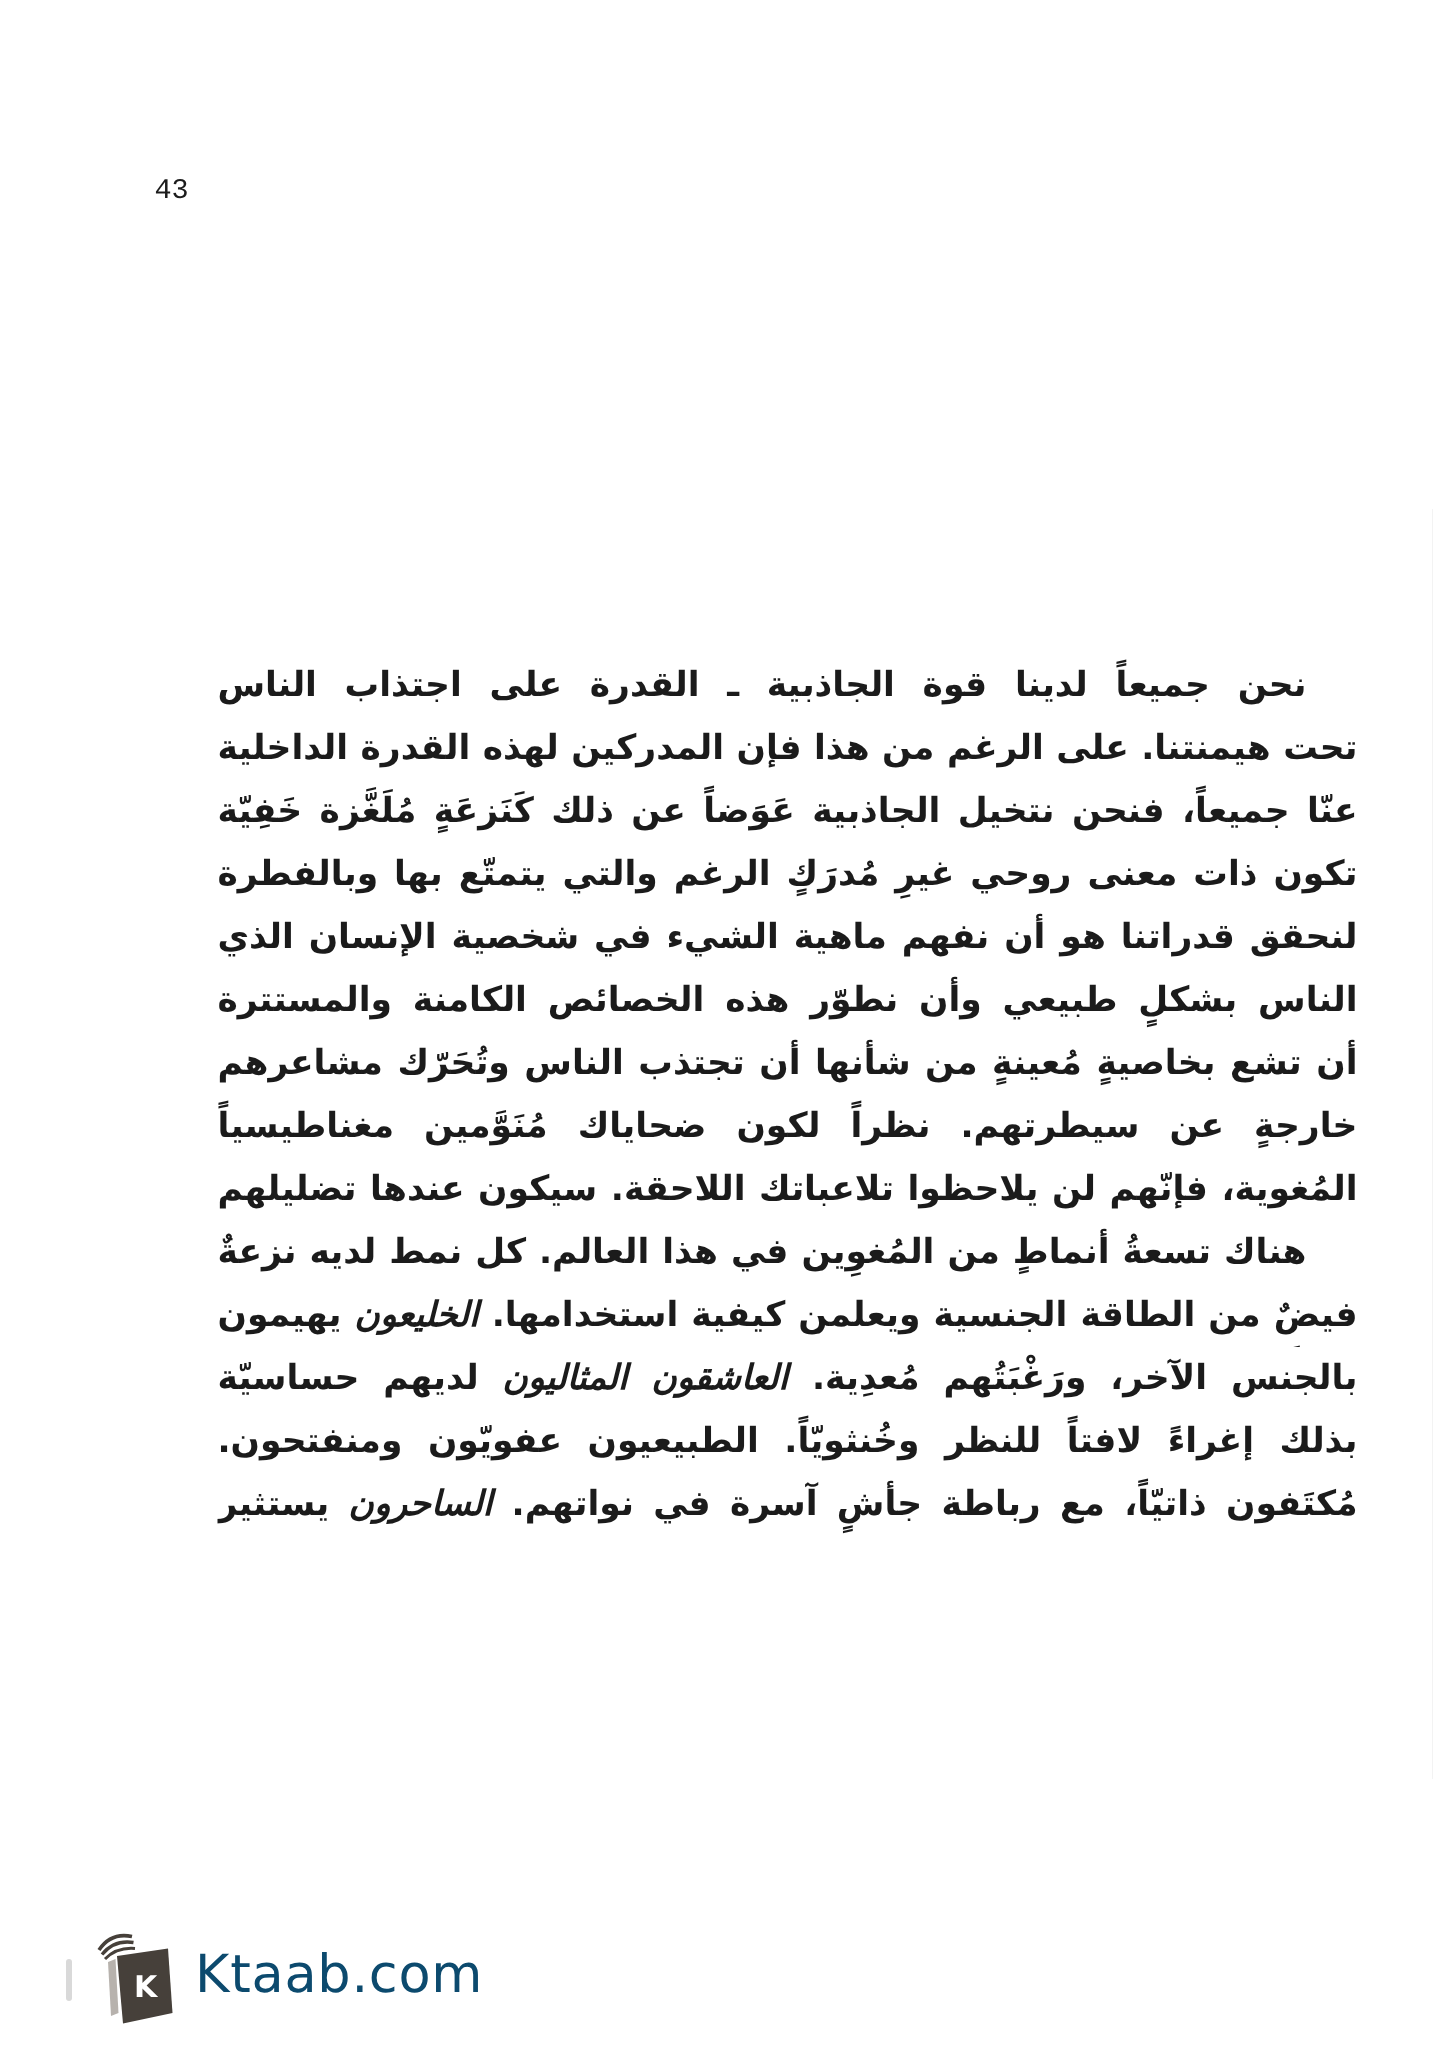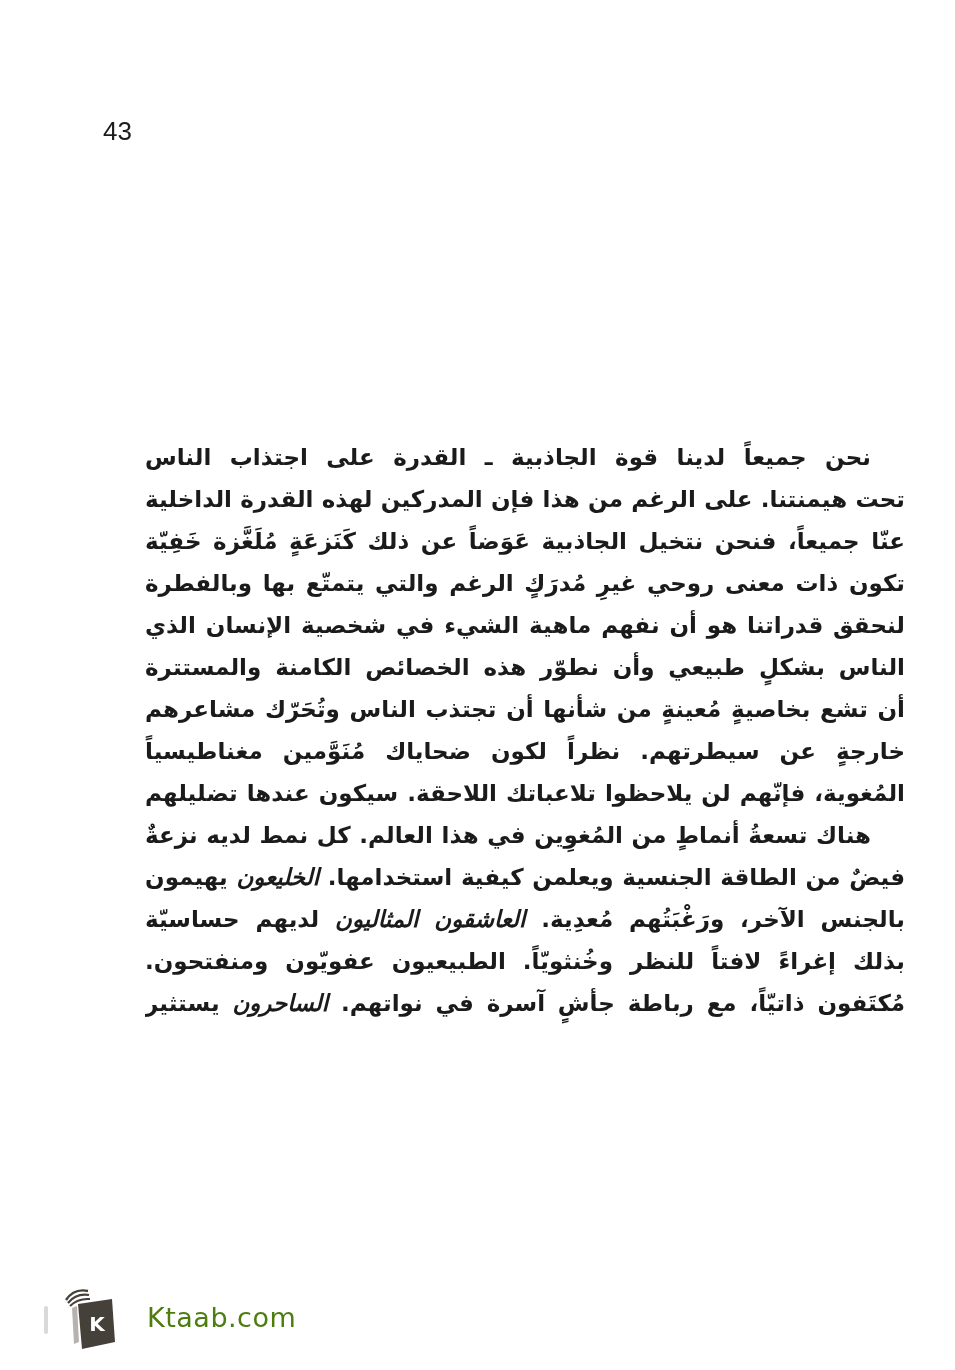--- a/index.html
+++ b/index.html
@@ -6,22 +6,22 @@
   .page{
     position:relative;
     width:955px;height:1370px;
     background:#ffffff;
     overflow:hidden;
     font-family:"DejaVu Sans",sans-serif;
   }
   .page-number{
     position:absolute;
     left:103px;top:116px;
-    font-family:Liberation Sans, sans-serif;
-    font-size:26px;color:#1c1c1c;
+    font-family:Liberation Mono, monospace;
+    font-size:19px;color:#1c1c1c;
   }
   .text-block{
     position:absolute;
     top:436px;left:145px;width:760px;
     direction:rtl;
     color:#1b1b1b;
     font-size:23px;
     line-height:42px;
     font-weight:bold;
   }
@@ -41,23 +41,23 @@
     display:flex;align-items:center;
   }
   .edge-mark{
     position:absolute;
     left:-14px;top:22px;
     width:4px;height:28px;
     background:#d9d9d9;
     border-radius:2px;
   }
   .brand-text{
-    margin-left:27px;
-    font-size:27px;
-    color:#4d7c0f;
+    margin-left:10px;
+    font-size:35px;
+    color:#0c4a6e;
     letter-spacing:0.5px;
   }
 </style>
 </head>
 <body>
 
 <div class="page">
 
   <div class="page-number">43</div>
 

